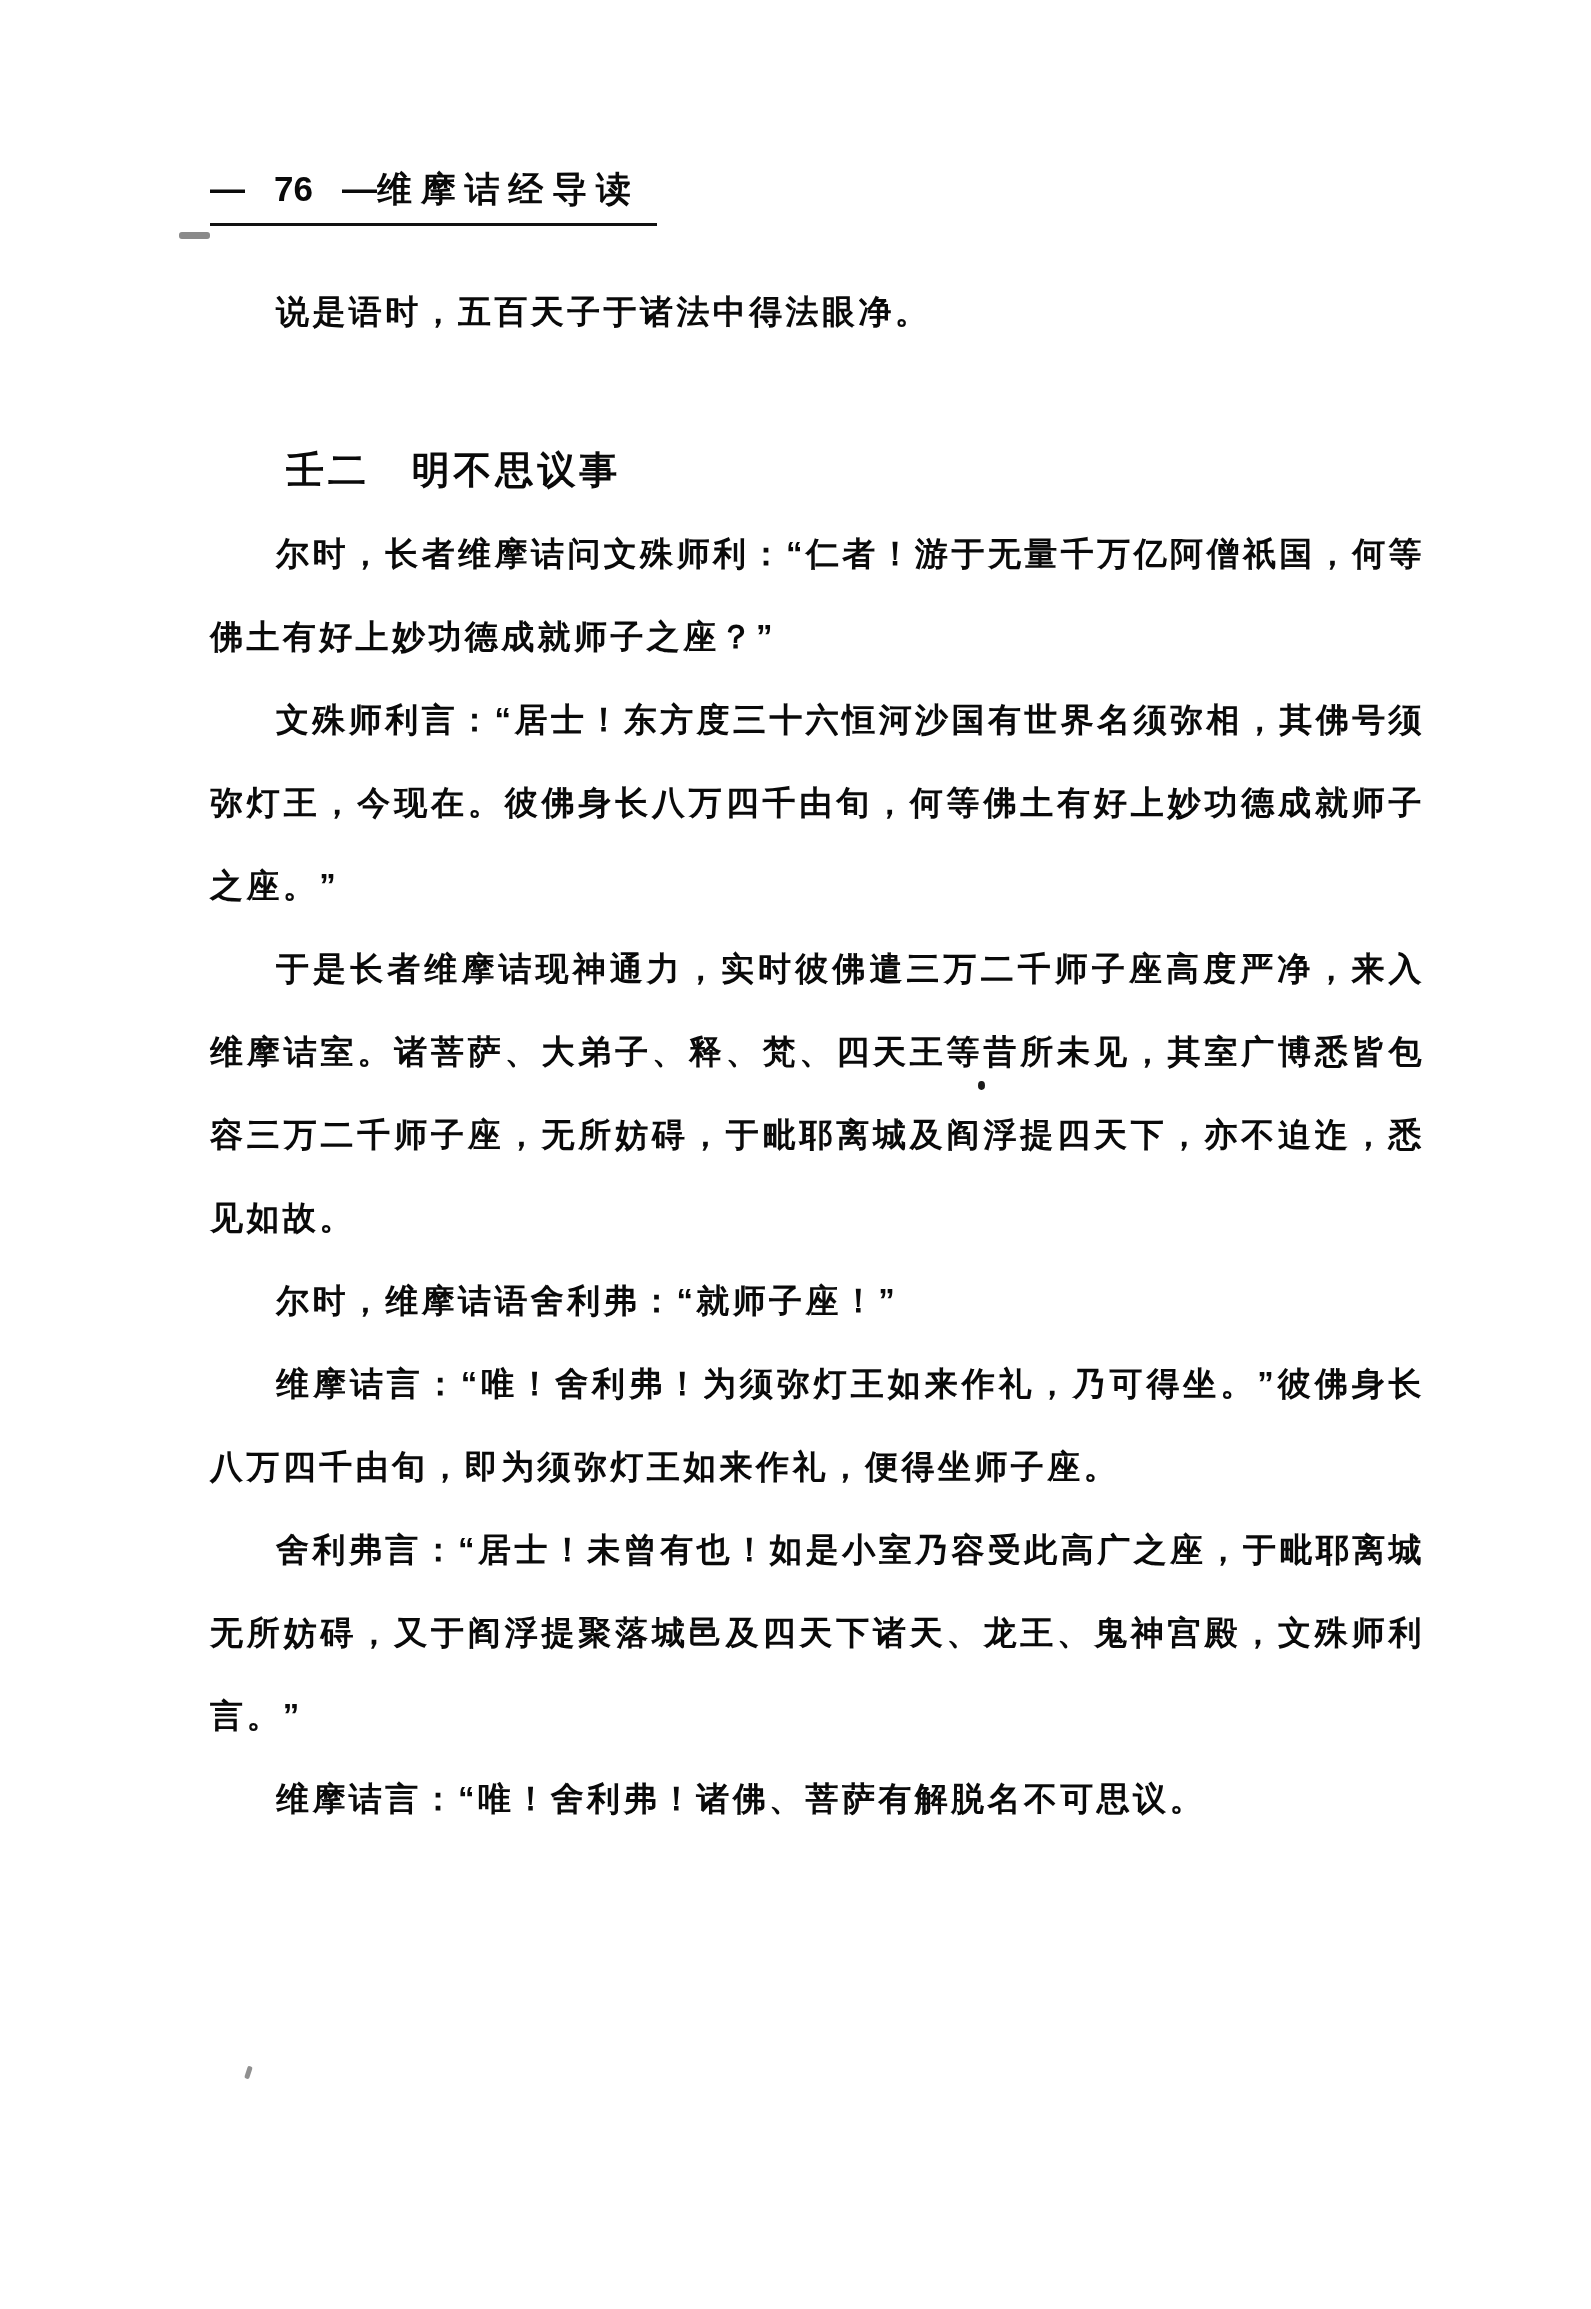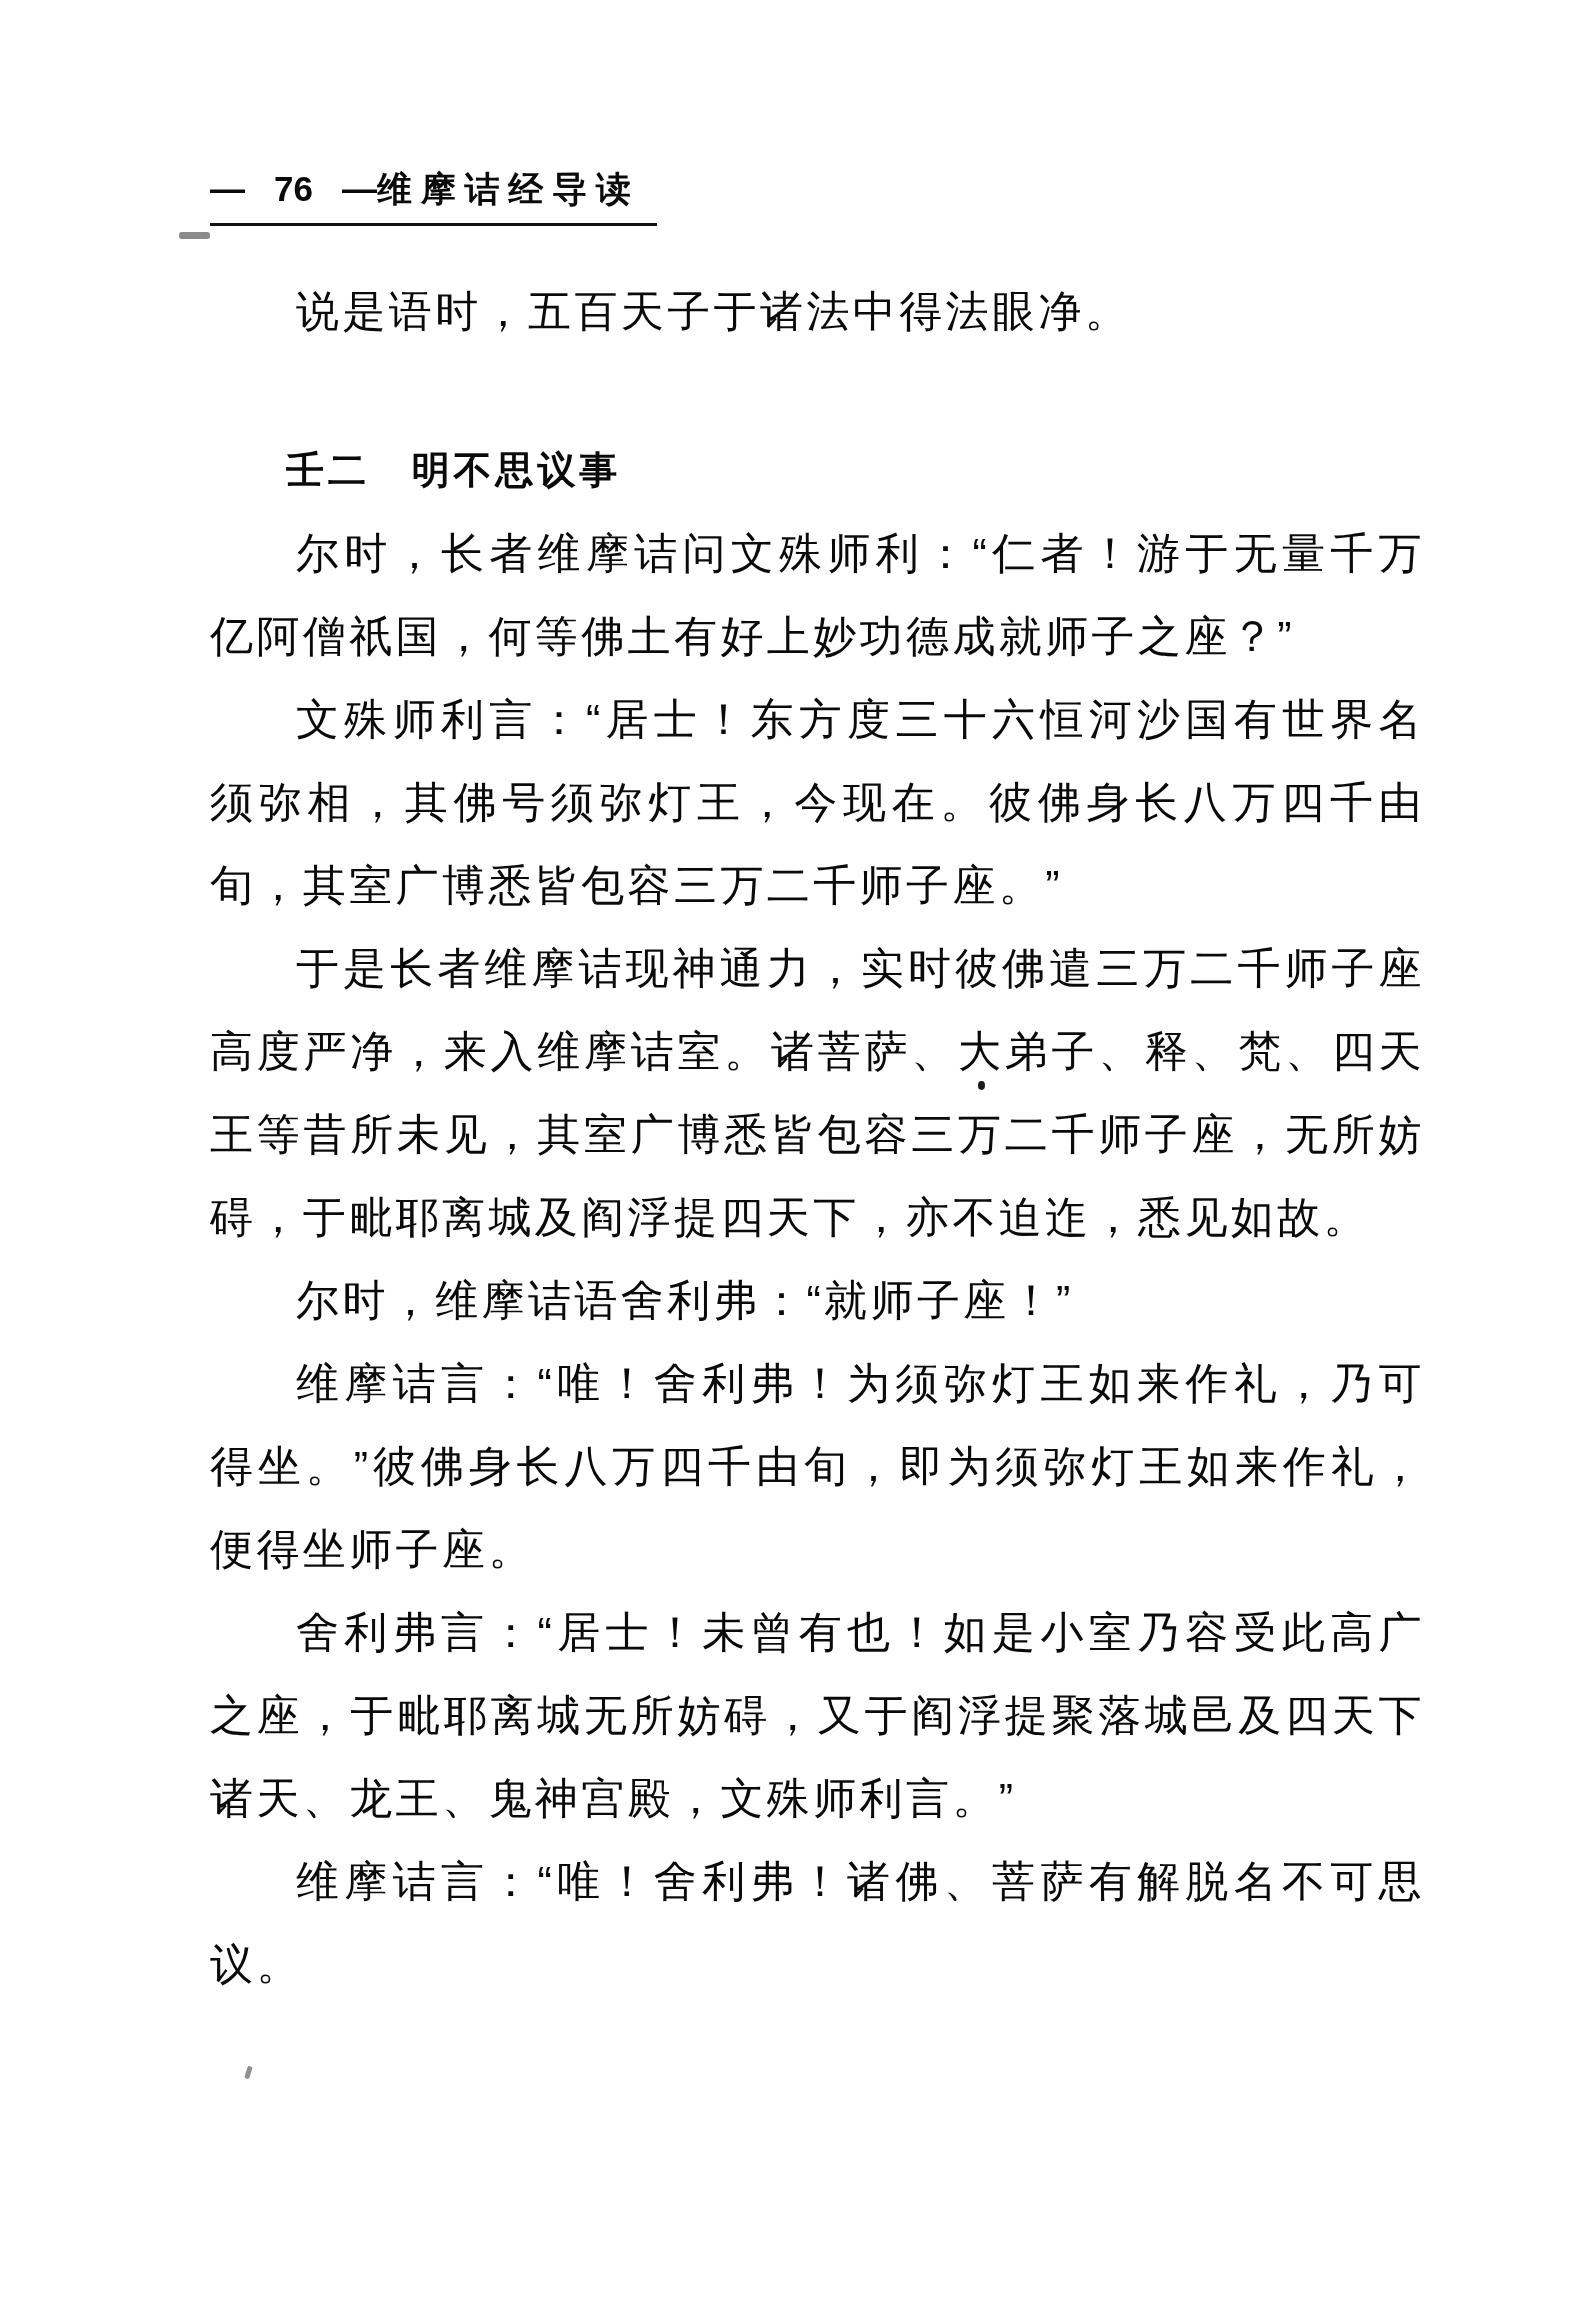--- a/index.html
+++ b/index.html
@@ -41,25 +41,25 @@
   }
   .book-title {
     letter-spacing: 8.8px;
   }
   .paragraphs p {
     margin: 0;
     text-align: justify;
     text-justify: inter-ideograph;
   }
   .para-body {
-    font-size: 43px;
+    font-size: 33px;
     line-height: 83px;
     letter-spacing: 3.4px;
     text-indent: 2em;
-    font-weight: 400;
+    font-weight: 700;
   }
   .paragraphs > p:first-child {
     margin-top: 44px;
   }
   .para-heading {
     margin-top: 76px !important;
     font-size: 38px;
     line-height: 83px;
     font-weight: 700;
     letter-spacing: 3.9px;
@@ -109,21 +109,21 @@
         <span>76</span>
         <span>—</span>
       </span>
       <span class="book-title">维摩诘经导读</span>
     </div>
 
     <div class="paragraphs">
         <p class="para-body">说是语时，五百天子于诸法中得法眼净。</p>
         <p class="para-heading">壬二　明不思议事</p>
         <p class="para-body">尔时，长者维摩诘问文殊师利：“仁者！游于无量千万亿阿僧祇国，何等佛土有好上妙功德成就师子之座？”</p>
-        <p class="para-body">文殊师利言：“居士！东方度三十六恒河沙国有世界名须弥相，其佛号须弥灯王，今现在。彼佛身长八万四千由旬，其室广博悉皆包容三万二千师子座。”</p>
+        <p class="para-body">文殊师利言：“居士！东方度三十六恒河沙国有世界名须弥相，其佛号须弥灯王，今现在。彼佛身长八万四千由旬，何等佛土有好上妙功德成就师子之座。”</p>
         <p class="para-body">于是长者维摩诘现神通力，实时彼佛遣三万二千师子座高度严净，来入维摩诘室。诸菩萨、大弟子、释、梵、四天王等昔所未见，其室广博悉皆包容三万二千师子座，无所妨碍，于毗耶离城及阎浮提四天下，亦不迫迮，悉见如故。</p>
         <p class="para-body">尔时，维摩诘语舍利弗：“就师子座！”</p>
         <p class="para-body">维摩诘言：“唯！舍利弗！为须弥灯王如来作礼，乃可得坐。”彼佛身长八万四千由旬，即为须弥灯王如来作礼，便得坐师子座。</p>
         <p class="para-body">舍利弗言：“居士！未曾有也！如是小室乃容受此高广之座，于毗耶离城无所妨碍，又于阎浮提聚落城邑及四天下诸天、龙王、鬼神宫殿，文殊师利言。”</p>
         <p class="para-body">维摩诘言：“唯！舍利弗！诸佛、菩萨有解脱名不可思议。</p>
       </div>
 
   </div>
 
   <div class="artifact-smudge"></div>

